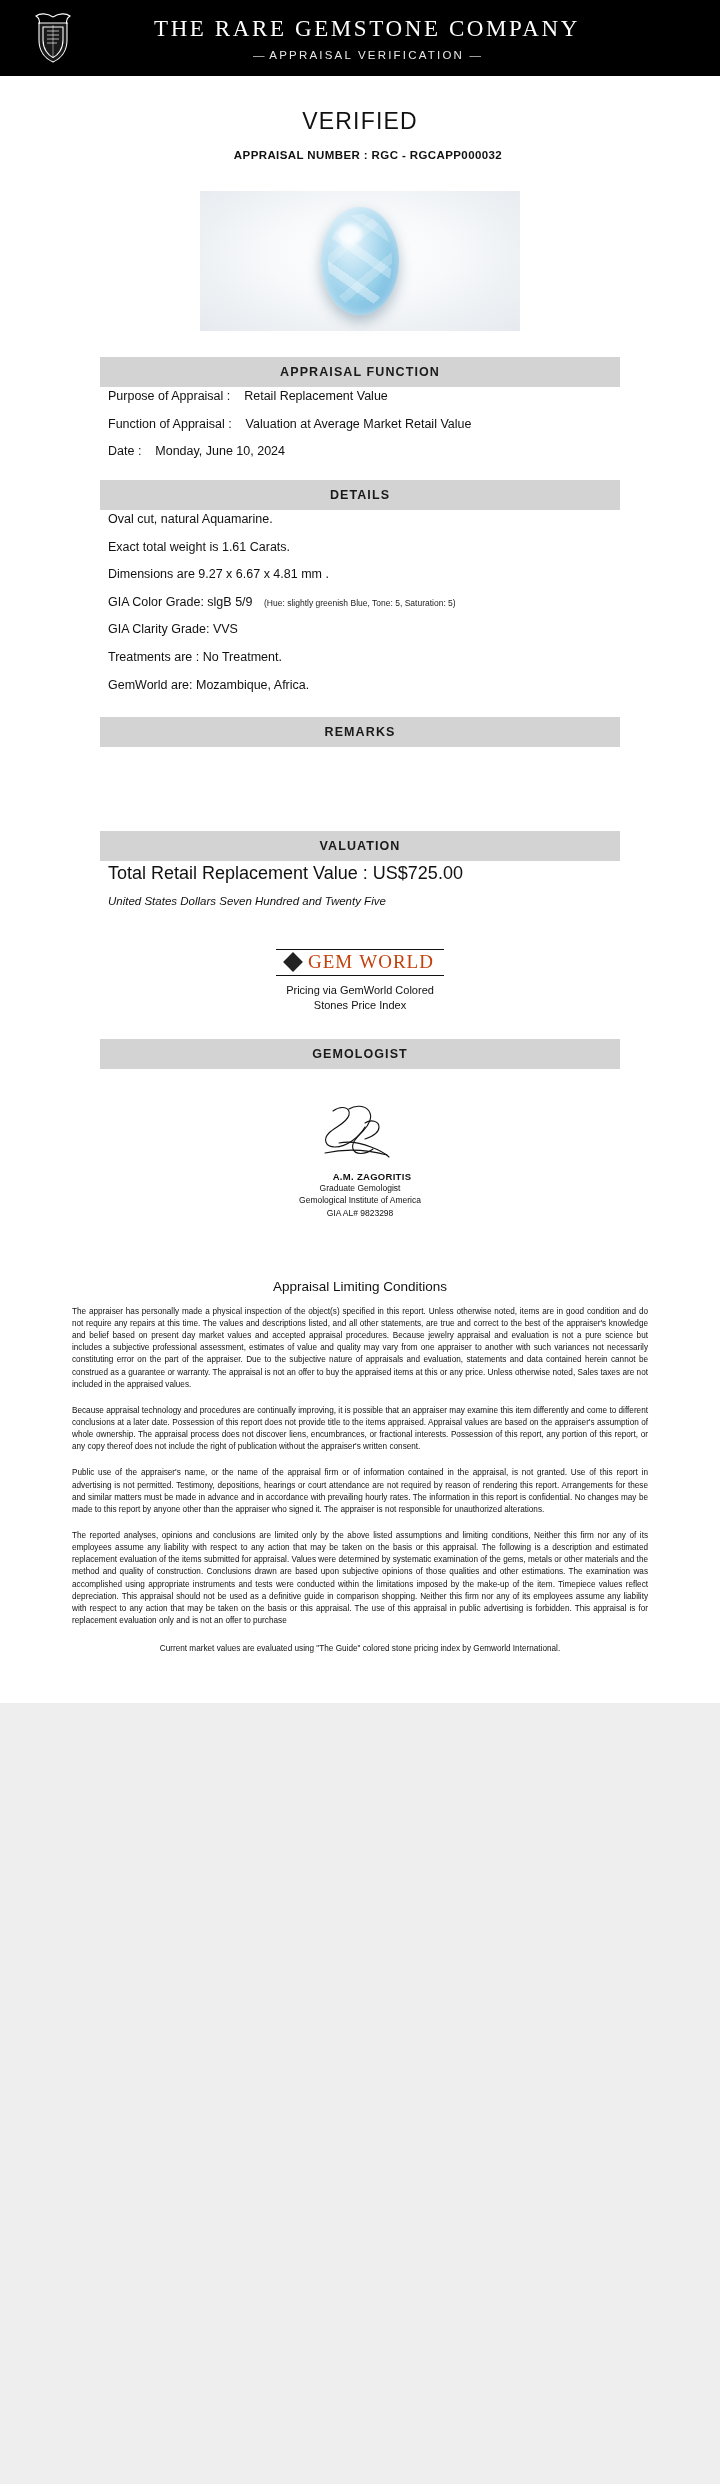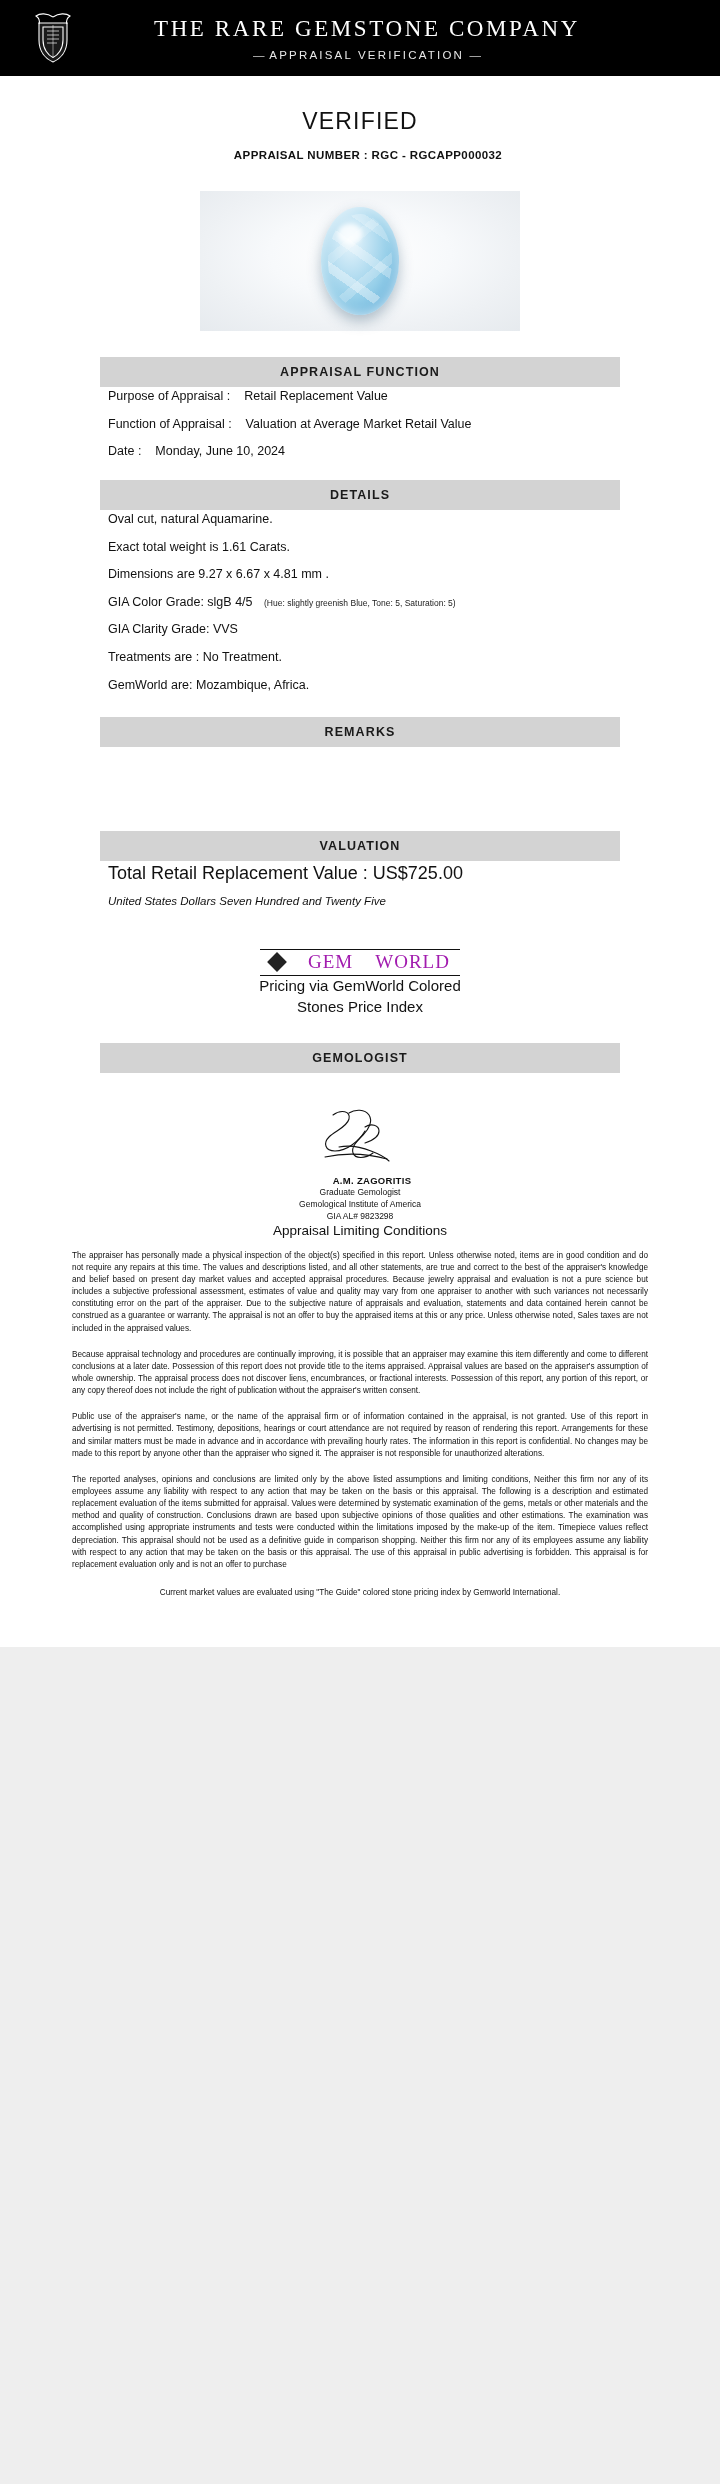--- a/index.html
+++ b/index.html
@@ -172,40 +172,41 @@
 
   
   .gemworld-wrap {
     margin-top: 32px;
     text-align: center;
   }
   .gemworld-logo {
     display: inline-flex;
     align-items: center;
     justify-content: center;
-    gap: 22px;
+    gap: 6px;
     font-family: "Liberation Serif", serif;
     font-size: 19px;
     letter-spacing: 1px;
-    color: #a21caf;
+    color: #c2410c;
     border-top: 1.5px solid #111;
     border-bottom: 1.5px solid #111;
     padding: 1px 10px 2px 10px;
     text-align: right;
   }
   .gw-diamond {
     width: 14px; height: 14px;
     background: #222;
     transform: rotate(45deg);
     display:inline-block;
     margin-right: 2px;
   }
   .gemworld-cap {
-    font-size: 15px;
-    color: #111;
+    font-size: 11px;
+    color: #111;
+    margin-top: 7px;
     line-height: 1.35;
   }
 
   
   .sig-wrap {
     text-align: center;
     margin-top: 34px;
   }
   .sig-svg { display: block; margin: 0 auto; }
   .sig-name {
@@ -220,20 +221,21 @@
     font-size: 8.5px;
     color: #111;
     line-height: 1.45;
   }
 
   
   .lc-title {
     text-align: center;
     font-size: 13.5px;
     color: #111;
+    margin-top: 60px;
     margin-bottom: 12px;
   }
   .lc-block {
     margin: 0 72px 14px 72px;
     font-size: 8.2px;
     line-height: 1.48;
     text-align: justify;
     color: #111;
   }
   .lc-last {
@@ -306,21 +308,21 @@
     </div>
 
     <div class="spacer-10"></div>
 
     <div class="section-bar">DETAILS</div>
     <div class="content-block">
       <div class="row">Oval cut, natural Aquamarine.</div>
       <div class="row">Exact total weight is 1.61 Carats.</div>
       <div class="row">Dimensions are 9.27 x 6.67 x 4.81 mm .</div>
       <div class="row">
-        <span>GIA Color Grade: slgB 4/5</span>
+        <span>GIA Color Grade: slgB 5/9</span>
         <span class="inline-note">(Hue: slightly greenish Blue, Tone: 5, Saturation: 5)</span>
       </div>
       <div class="row">GIA Clarity Grade: VVS</div>
       <div class="row">Treatments are : No Treatment.</div>
       <div class="row">GemWorld are: Mozambique, Africa.</div>
     </div>
 
     <div class="spacer-14"></div>
 
     <div class="section-bar">REMARKS</div>

